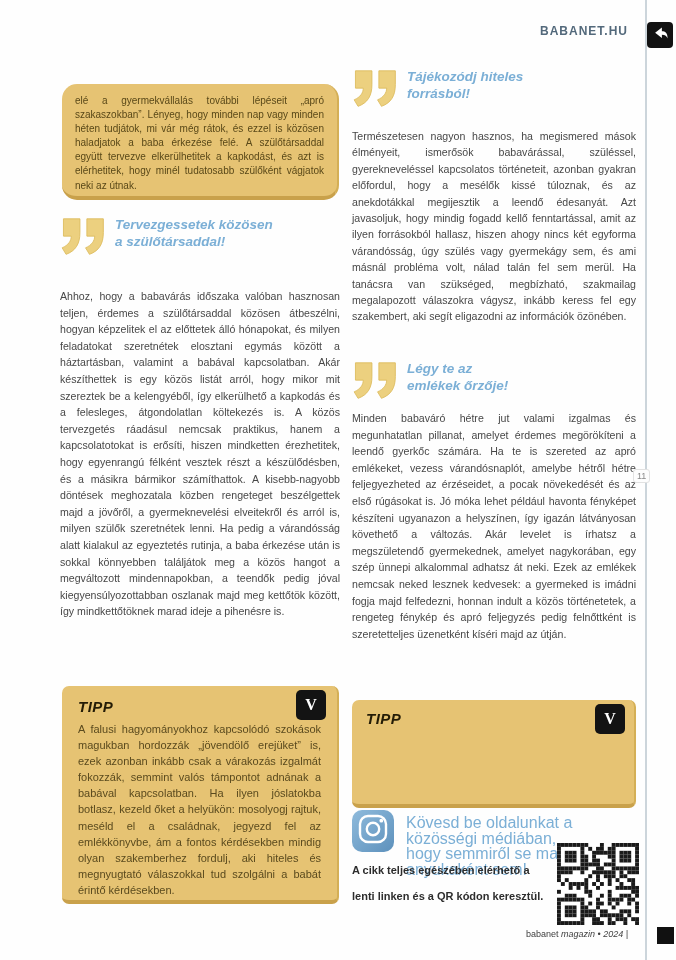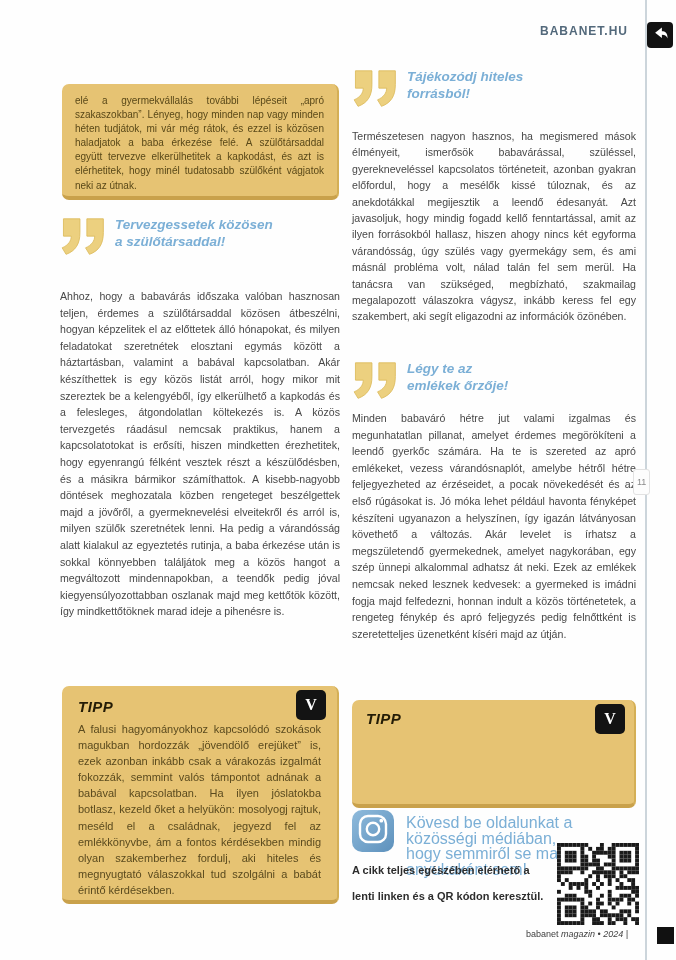--- a/index.html
+++ b/index.html
@@ -7,21 +7,21 @@
         font-family:"Liberation Sans",sans-serif;}
   .vrule{position:absolute;left:645px;top:0;width:2px;height:960px;background:#ccd5db;}
 
   .brand{position:absolute;top:24px;right:48px;font-size:12px;font-weight:bold;
          letter-spacing:1px;color:#53697b;}
 
   .corner-btn{position:absolute;left:647px;top:22px;width:26px;height:26px;background:#121212;
               border-radius:4px;display:flex;align-items:center;justify-content:center;}
 
   .hl-box{position:absolute;left:62px;top:84px;width:277px;height:116px;box-sizing:border-box;
-          background:#e6c373;border-radius:7px;border-bottom:4px solid #c9a14b;
+          background:#e6c373;border-radius:15px;border-bottom:4px solid #c9a14b;
           border-right:2px solid #d4af56;padding:10px 13px;}
   .hl-box .txt{font-size:10px;line-height:14.1px;color:#594818;text-align:justify;}
 
   .section-head{position:absolute;display:flex;gap:3px;align-items:flex-start;}
   .qicon{flex:0 0 auto;margin-top:1px;}
   .section-title{font-size:13.5px;font-weight:bold;font-style:italic;color:#7bafd6;line-height:17px;}
 
   .body-text{position:absolute;text-align:justify;font-size:10.6px;line-height:16.6px;color:#474747;}
 
   .tip-box{position:absolute;box-sizing:border-box;background:#e6c373;border-radius:7px;
@@ -40,21 +40,21 @@
   .social-links{position:absolute;left:406px;top:815px;width:232px;font-size:16px;line-height:15.5px;
                 color:#7bafd6;}
   .social-links div{cursor:pointer;}
 
   .cta{position:absolute;left:352px;top:857px;width:198px;font-size:11px;font-weight:bold;
        line-height:26px;color:#2d2d2d;}
 
   .qr{position:absolute;left:557px;top:843px;width:82px;height:82px;background:#ffffff;}
 
   .page-num{position:absolute;left:633px;top:469px;font-size:9px;color:#8a8a8a;background:#fdfdfd;
-            border:1px solid #e2e2e2;border-radius:3px;padding:7px 3px;}
+            border:1px solid #e2e2e2;border-radius:3px;padding:1px 3px;}
   .footer{position:absolute;top:929px;right:48px;font-size:9px;color:#3e3e3e;}
   .footer .b{font-weight:normal;}
   .footer .i{font-style:italic;}
   .bottom-sq{position:absolute;left:657px;top:927px;width:17px;height:17px;background:#111111;}
 </style>
 </head>
 <body>
 
 <div class="page">
 

